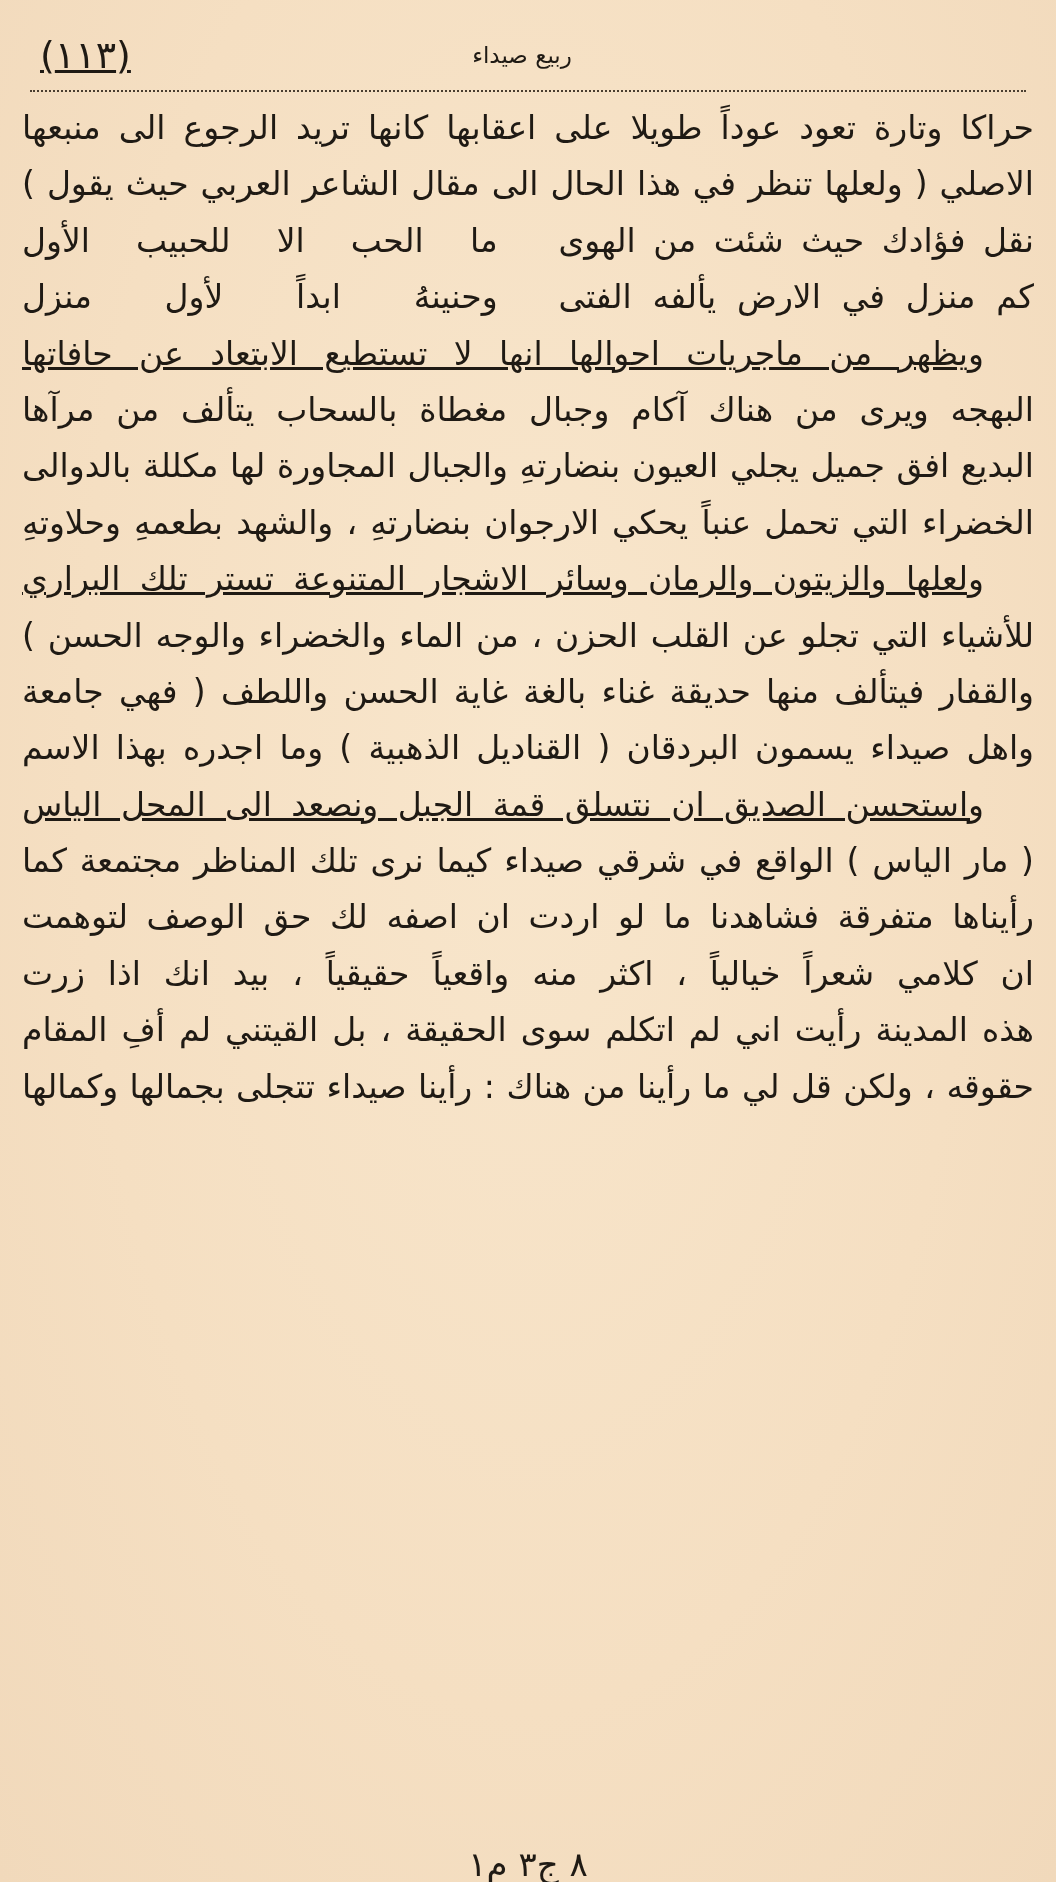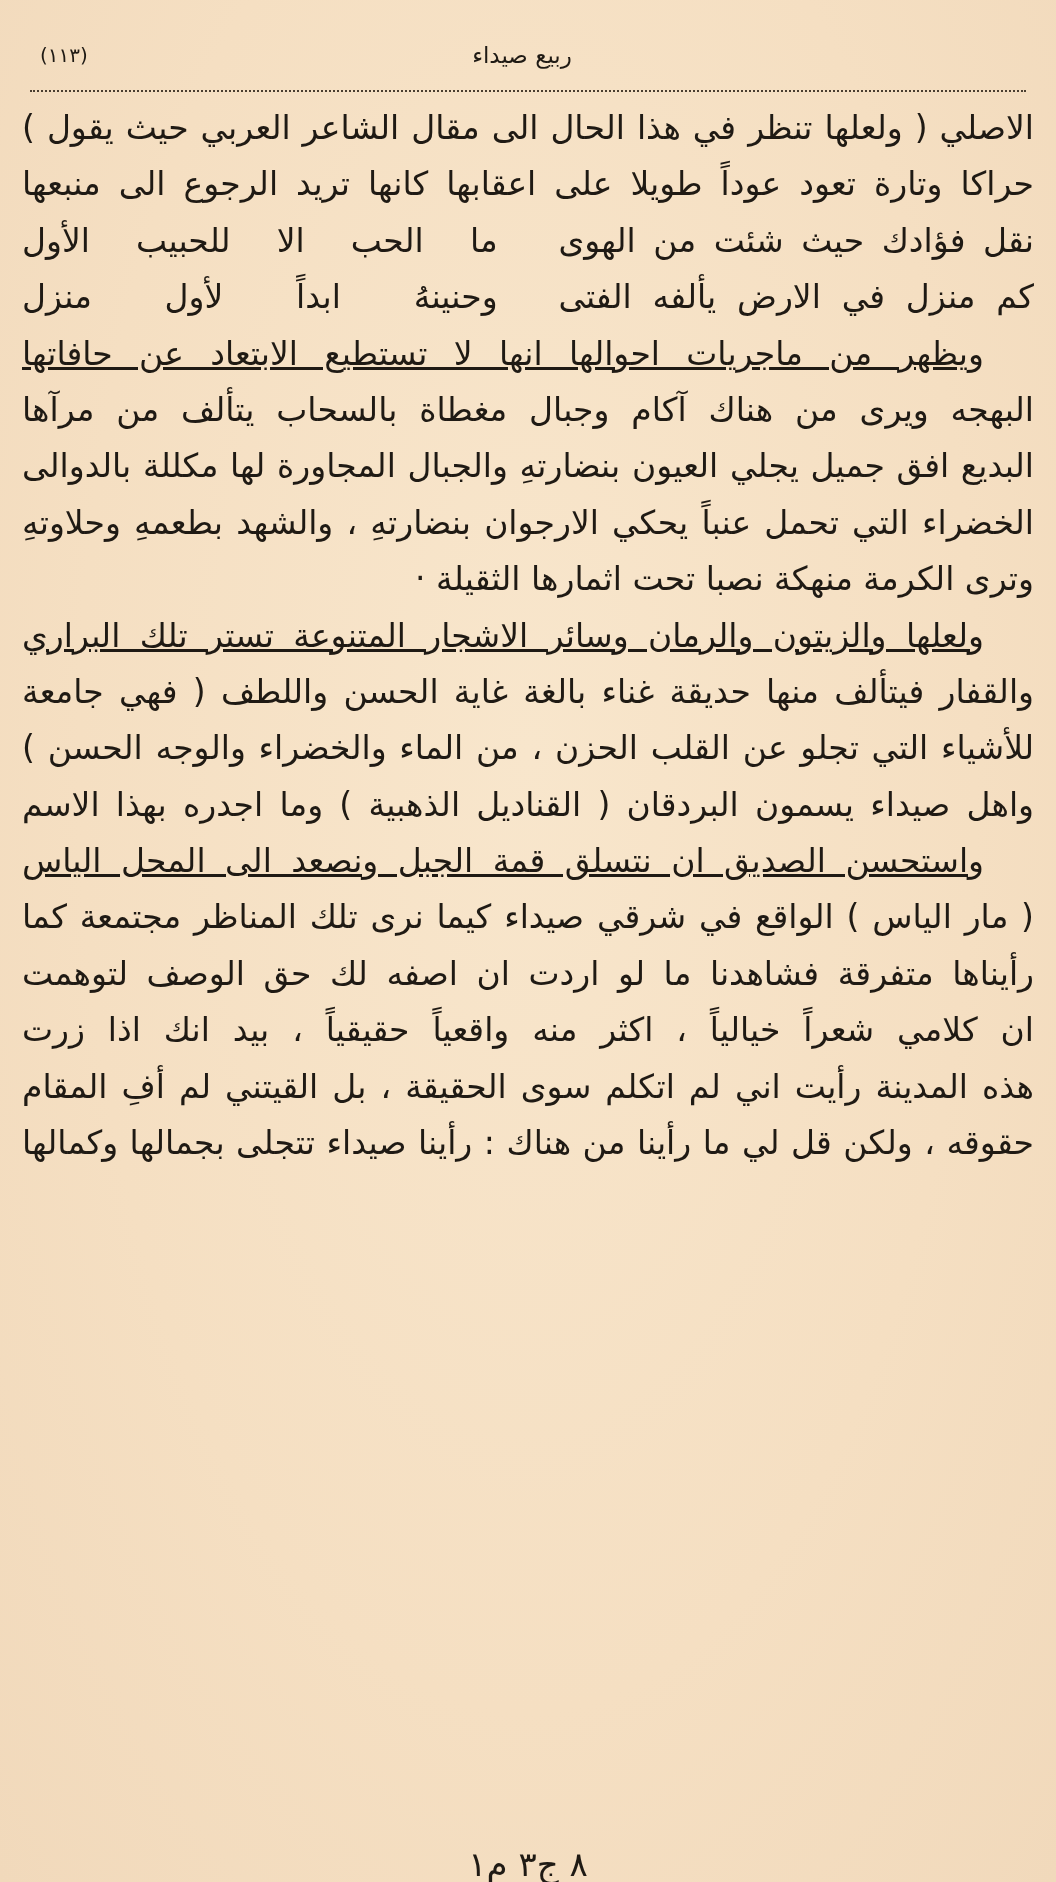--- a/index.html
+++ b/index.html
@@ -36,23 +36,24 @@
       left: 0; right: 12px;
       top: 0;
       text-align: center;
       font-size: 23px;
       line-height: 50px;
     }
     .header-page-number {
       position: absolute;
       left: 10px;
       top: 0;
-      font-size: 20px;
+      font-size: 38px;
       line-height: 50px;
       direction: ltr;
+      text-decoration: underline;
     }
     .header-rule {
       position: absolute;
       left: 30px;
       right: 30px;
       top: 90px;
       height: 0;
       border-top: 2px dotted #4a3e30;
     }
     .body-text {
@@ -105,40 +106,39 @@
 
 <div class="page">
 
   <div class="header">
     <div class="header-title">ربيع صيداء</div>
     <div class="header-page-number">(١١٣)</div>
   </div>
   <div class="header-rule"></div>
 
   <div class="body-text">
+    <div class="line">حراكا وتارة تعود عوداً طويلا على اعقابها  كانها تريد الرجوع الى منبعها</div>
     <div class="line">الاصلي ( ولعلها تنظر في هذا الحال الى مقال الشاعر العربي حيث يقول )</div>
-    <div class="line">حراكا وتارة تعود عوداً طويلا على اعقابها  كانها تريد الرجوع الى منبعها</div>
 
     <div class="line verse">
       <span class="hemistich">نقل فؤادك حيث شئت من الهوى</span>
       <span class="hemistich">ما الحب  الا  للحبيب  الأول</span>
     </div>
     <div class="line verse">
       <span class="hemistich">كم منزل في الارض يألفه الفتى</span>
       <span class="hemistich">وحنينهُ  ابداً  لأول  منزل</span>
     </div>
 
     <div class="line indent">ويظهر من ماجريات احوالها انها لا تستطيع الابتعاد عن حافاتها</div>
     <div class="line">البهجه  ويرى من هناك آكام وجبال مغطاة بالسحاب يتألف من مرآها</div>
     <div class="line">البديع افق جميل يجلي العيون بنضارتهِ والجبال المجاورة لها مكللة بالدوالى</div>
     <div class="line">الخضراء التي تحمل عنباً يحكي الارجوان بنضارتهِ ، والشهد بطعمهِ وحلاوتهِ</div>
-    <div class="line short">وترى الكرمة منهكة نصبا تحت اثمارها الثقيلة ·</div>
     <div class="line indent">ولعلها والزيتون والرمان وسائر الاشجار المتنوعة تستر تلك البراري</div>
+    <div class="line">للأشياء التي تجلو عن القلب الحزن ، من الماء والخضراء  والوجه الحسن )</div>
     <div class="line">والقفار  فيتألف منها حديقة غناء بالغة غاية الحسن واللطف ( فهي جامعة</div>
-    <div class="line">للأشياء التي تجلو عن القلب الحزن ، من الماء والخضراء  والوجه الحسن )</div>
     <div class="line">واهل صيداء يسمون البردقان ( القناديل الذهبية ) وما اجدره بهذا الاسم</div>
     <div class="line indent">واستحسن الصديق ان  نتسلق قمة الجبل ونصعد الى المحل الياس</div>
     <div class="line">( مار الياس ) الواقع في شرقي صيداء كيما نرى تلك المناظر مجتمعة كما</div>
     <div class="line">رأيناها متفرقة  فشاهدنا ما لو اردت ان اصفه لك حق الوصف لتوهمت</div>
     <div class="line">ان كلامي شعراً خيالياً ، اكثر منه واقعياً حقيقياً ، بيد انك اذا زرت</div>
     <div class="line">هذه المدينة رأيت اني لم اتكلم سوى الحقيقة ، بل القيتني لم أفِ المقام</div>
     <div class="line">حقوقه ، ولكن قل لي ما رأينا من هناك : رأينا صيداء تتجلى بجمالها وكمالها</div>
   </div>
 
   <div class="footer-signature">٨ ج٣ م١</div>

